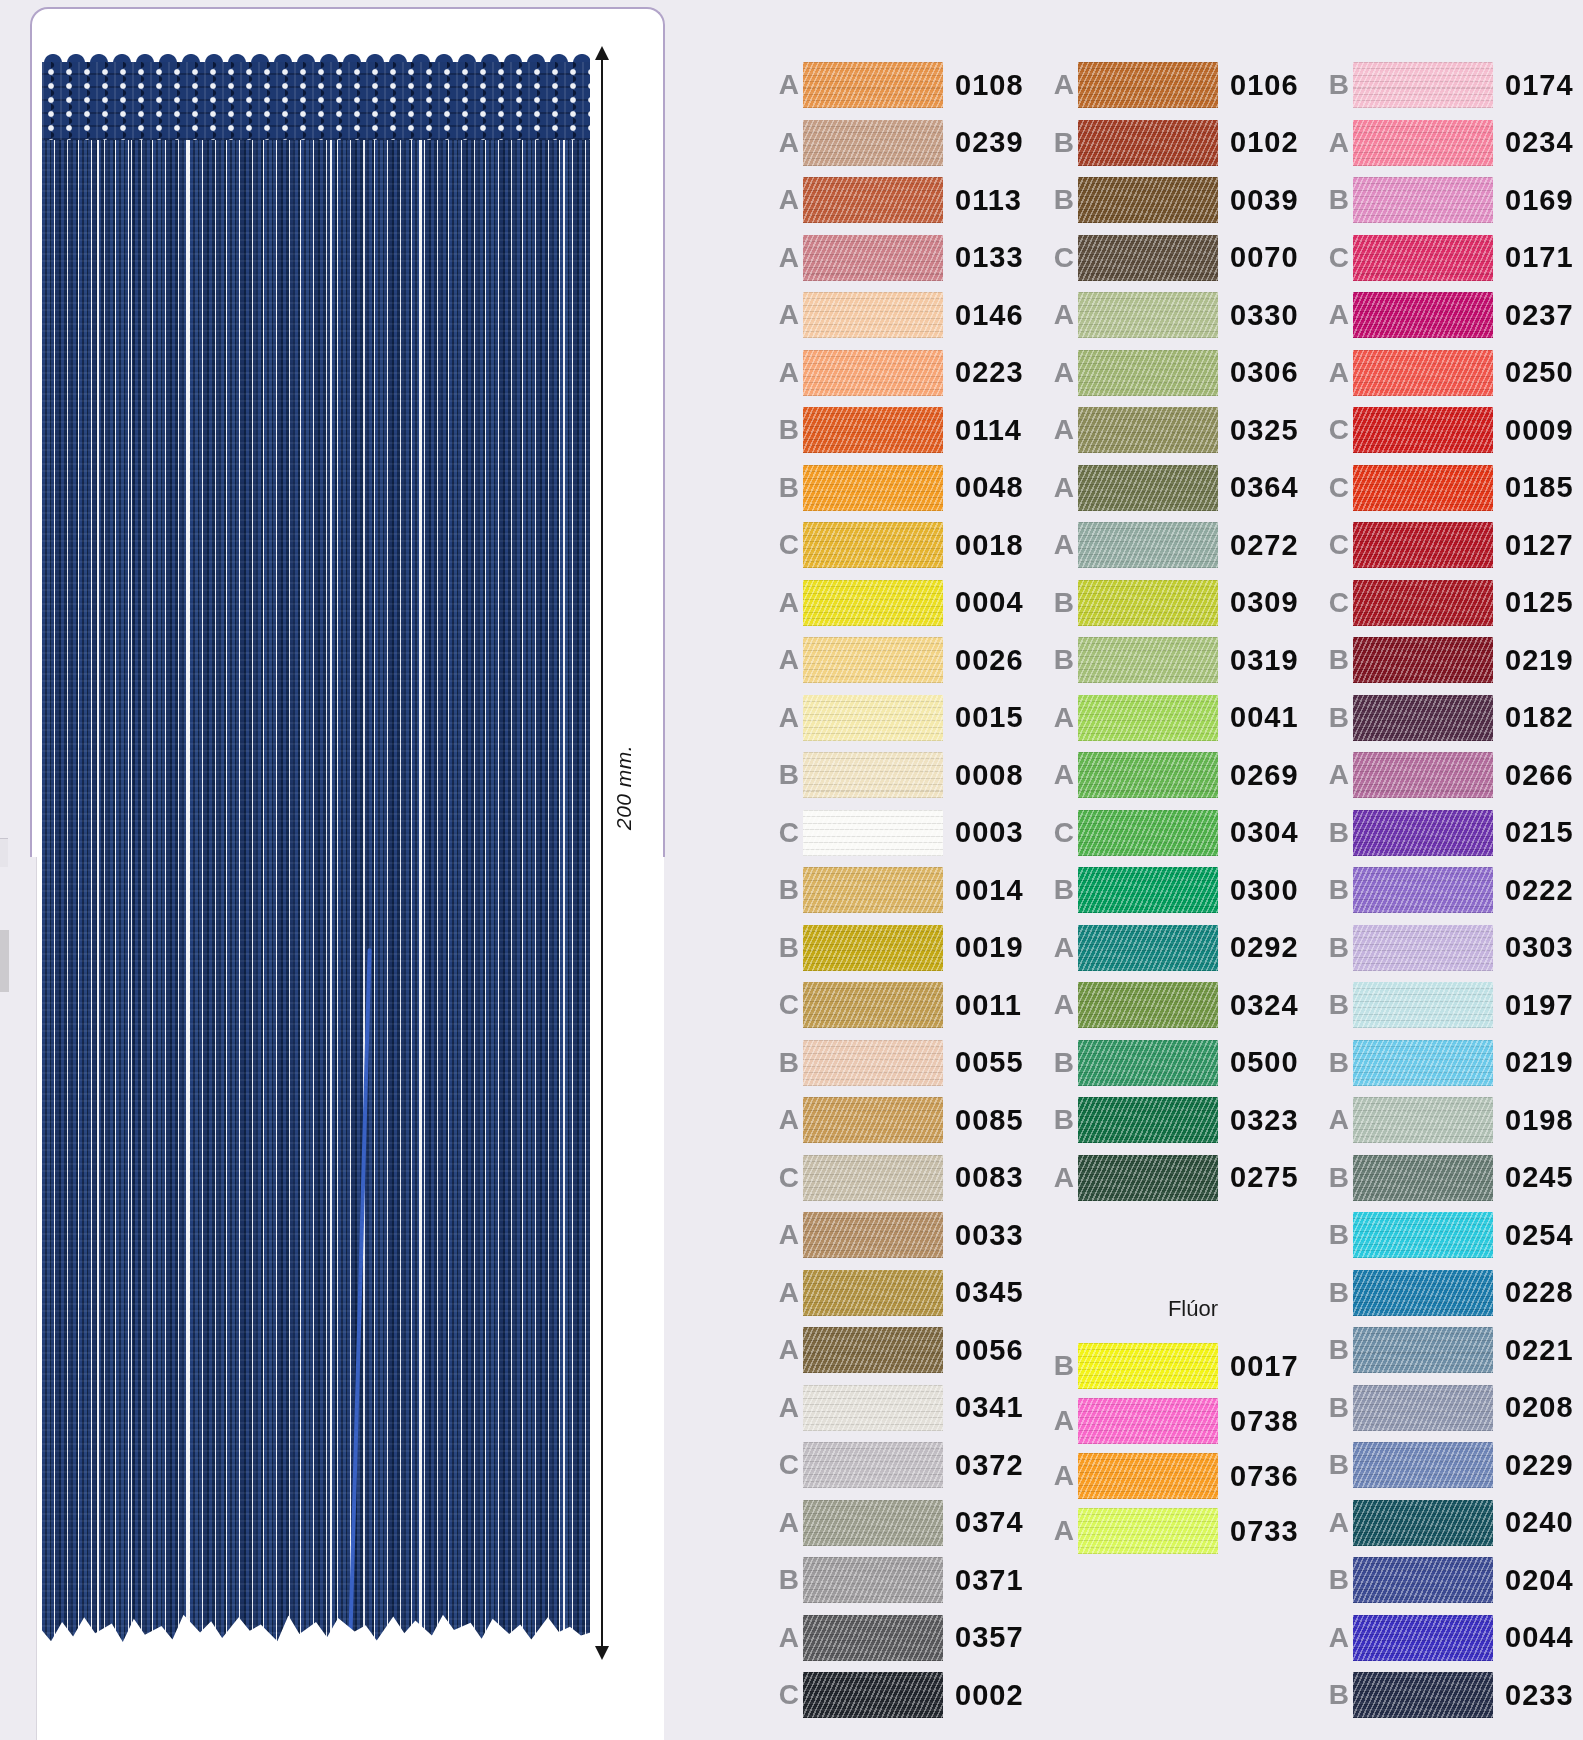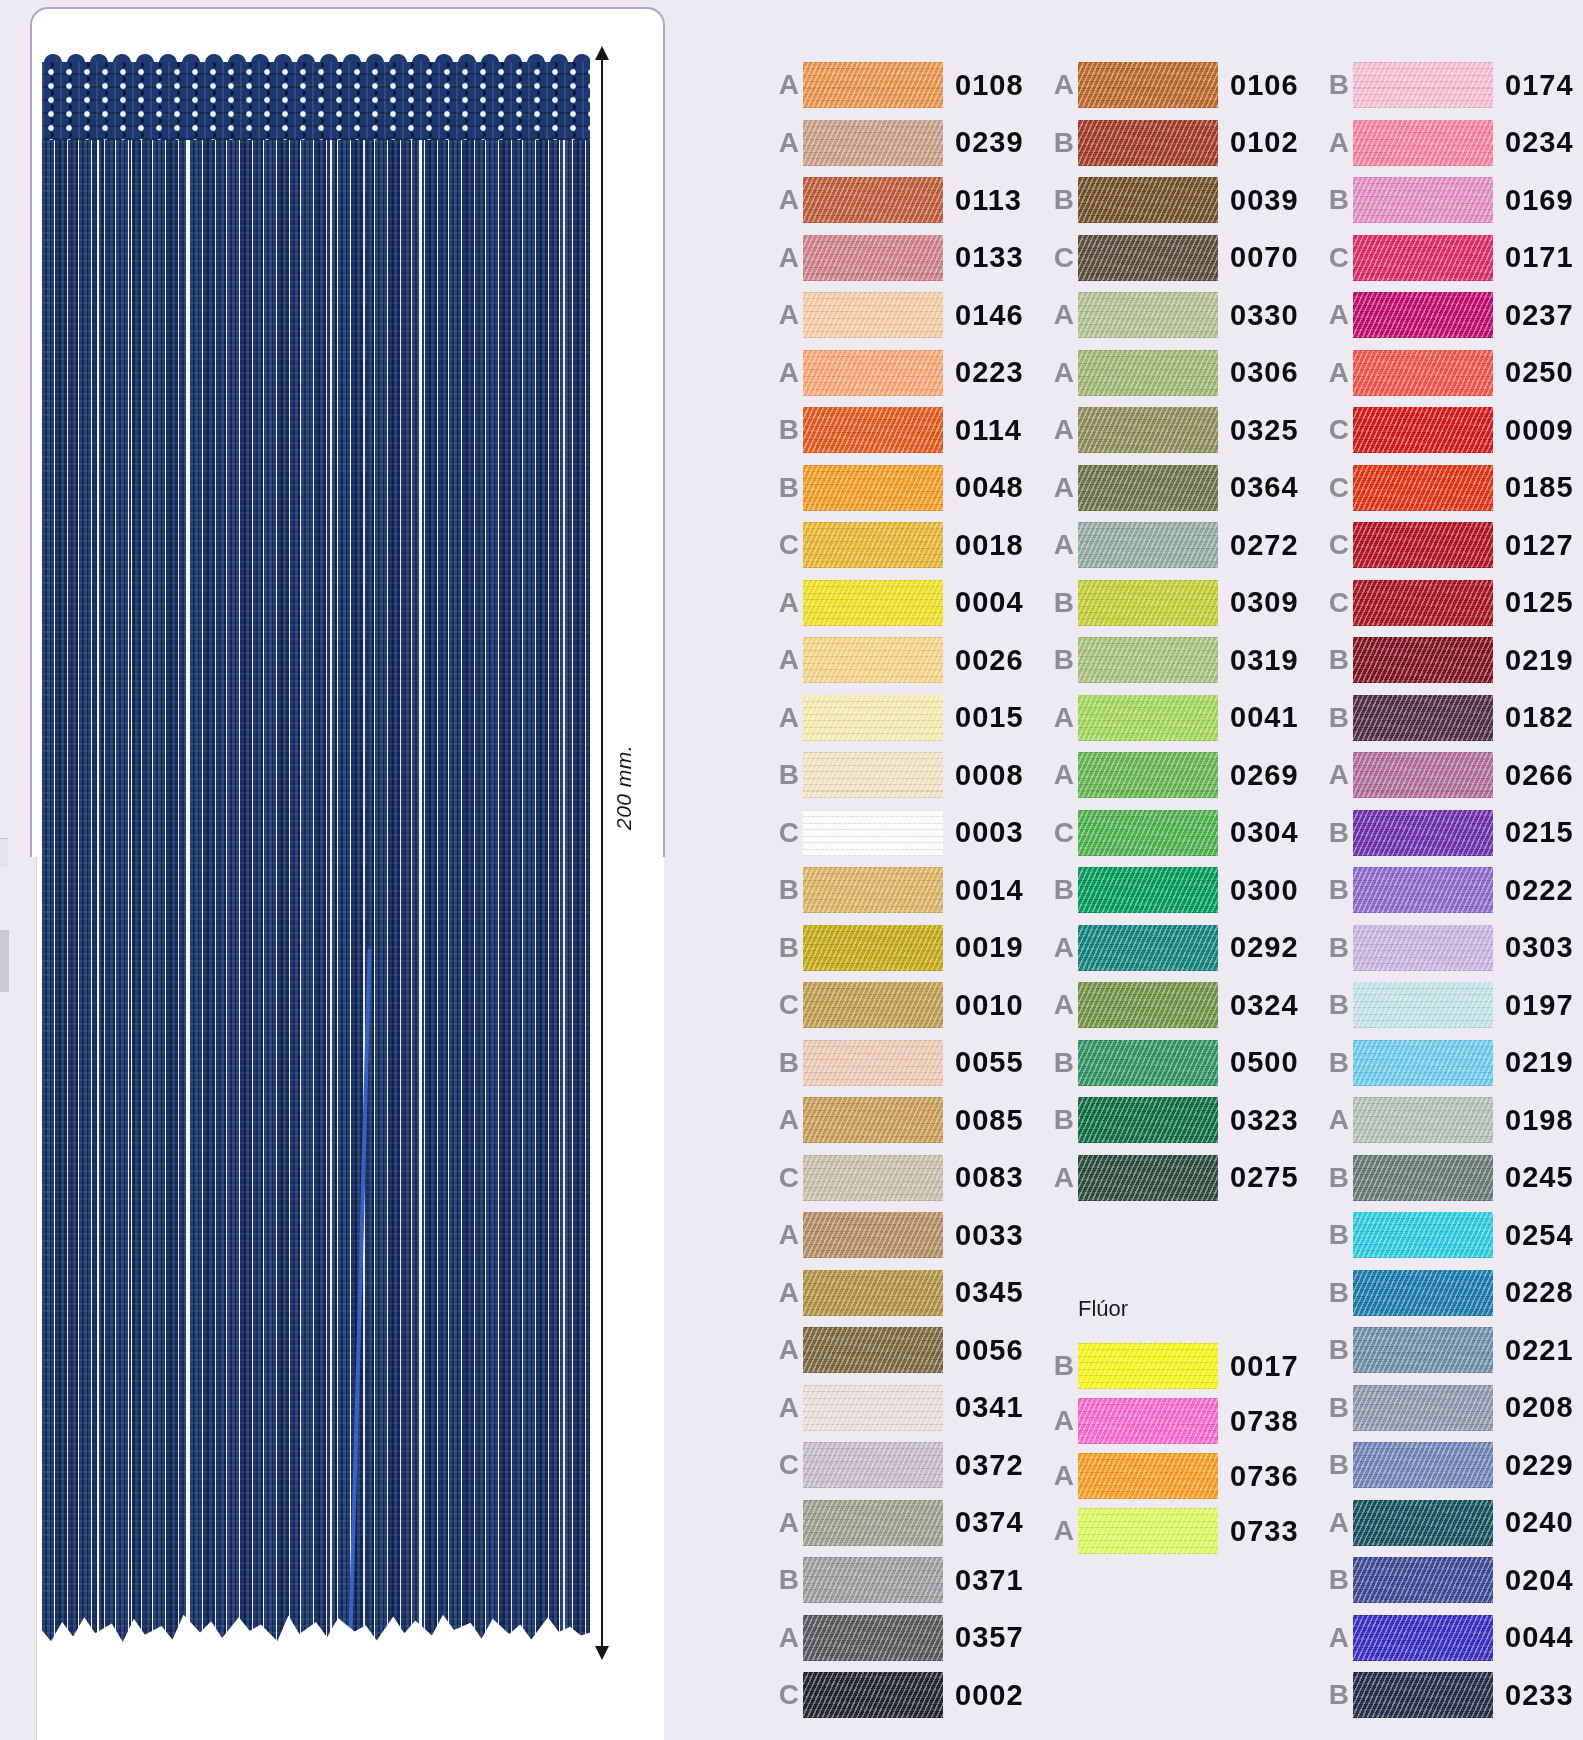--- a/index.html
+++ b/index.html
@@ -58,21 +58,21 @@
   .row{display:flex;align-items:center;height:46px;margin-bottom:11.5px;}
   .col.fluor-rows .row{margin-bottom:9px;}
   .letter{width:30px;text-align:right;margin-right:4px;
     font-size:28px;font-weight:bold;color:#8d8d92;line-height:1;}
   .sw{position:relative;width:140px;height:46px;flex:0 0 140px;}
   .sw::before{content:"";position:absolute;inset:0;
     background-image:
       repeating-linear-gradient(115deg,rgba(255,255,255,.40) 0 1.5px,rgba(255,255,255,0) 1.5px 4.5px),
       repeating-linear-gradient(0deg,rgba(0,0,0,.10) 0 1px,rgba(255,255,255,.07) 1px 3px,rgba(0,0,0,0) 3px 6.5px);}
   .code{margin-left:12px;font-size:29px;font-weight:bold;color:#0d0d0d;letter-spacing:1px;white-space:nowrap;}
-  .fluor-label{position:absolute;left:1078px;top:1296px;width:140px;text-align:left;
+  .fluor-label{position:absolute;left:1078px;top:1296px;width:140px;text-align:right;
     font-size:22px;color:#1a1a1a;}
 </style>
 </head>
 <body>
 
 <div class="screen">
 
   <div class="card-top"></div>
   <div class="card-bottom"></div>
   <div class="edge-sliver-1"></div>
@@ -168,21 +168,21 @@
         <span class="code">0014</span>
       </div>
       <div class="row">
         <span class="letter">B</span>
         <div class="sw" style="background-color: rgb(194, 167, 20);"></div>
         <span class="code">0019</span>
       </div>
       <div class="row">
         <span class="letter">C</span>
         <div class="sw" style="background-color: rgb(190, 154, 78);"></div>
-        <span class="code">0010</span>
+        <span class="code">0011</span>
       </div>
       <div class="row">
         <span class="letter">B</span>
         <div class="sw" style="background-color: rgb(234, 200, 178);"></div>
         <span class="code">0055</span>
       </div>
       <div class="row">
         <span class="letter">A</span>
         <div class="sw" style="background-color: rgb(199, 154, 85);"></div>
         <span class="code">0085</span>

